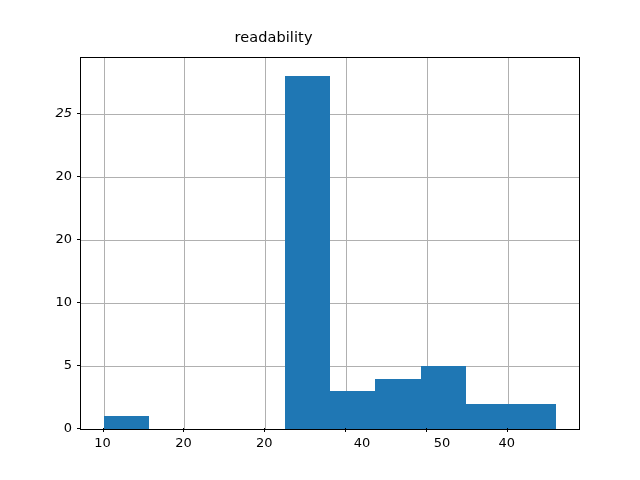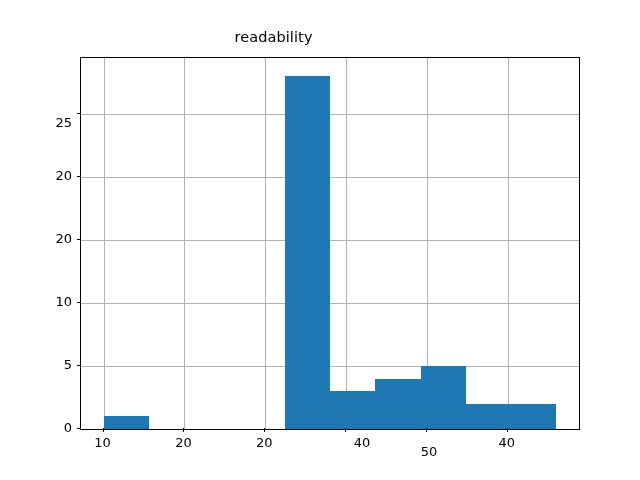--- a/index.html
+++ b/index.html
@@ -132,30 +132,30 @@
   <div id="axis-decorations">
       <div class="tick-x" style="left: 102.636px; top: 428px;"></div>
       <div class="ticklabel-x" style="left: 102.636px;">10</div>
       <div class="tick-x" style="left: 183.481px; top: 428px;"></div>
       <div class="ticklabel-x" style="left: 183.481px;">20</div>
       <div class="tick-x" style="left: 264.325px; top: 428px;"></div>
       <div class="ticklabel-x" style="left: 264.325px;">20</div>
       <div class="tick-x" style="left: 345.169px; top: 428px;"></div>
       <div class="ticklabel-x" style="left: 362px;">40</div>
       <div class="tick-x" style="left: 426.013px; top: 428px;"></div>
-      <div class="ticklabel-x" style="left: 429px; margin-top: 9px;">50</div>
+      <div class="ticklabel-x" style="left: 442px;">50</div>
       <div class="tick-x" style="left: 506.857px; top: 428px;"></div>
       <div class="ticklabel-x" style="left: 506.857px;">40</div>
       <div class="tick-y" style="left: 76.5px; top: 428px;"></div>
       <div class="ticklabel-y" style="top: 428px;">0</div>
       <div class="tick-y" style="left: 76.5px; top: 364.905px;"></div>
       <div class="ticklabel-y" style="top: 364.905px;">5</div>
       <div class="tick-y" style="left: 76.5px; top: 301.81px;"></div>
       <div class="ticklabel-y" style="top: 301.81px;">10</div>
       <div class="tick-y" style="left: 76.5px; top: 238.714px;"></div>
       <div class="ticklabel-y" style="top: 238.714px;">20</div>
       <div class="tick-y" style="left: 76.5px; top: 175.619px;"></div>
       <div class="ticklabel-y" style="top: 175.619px;">20</div>
       <div class="tick-y" style="left: 76.5px; top: 112.524px;"></div>
-      <div class="ticklabel-y" style="top: 123px;">25</div>
+      <div class="ticklabel-y" style="top: 113px; font-style: italic;">25</div>
     </div>
 
 </div>
 
 </body></html>

